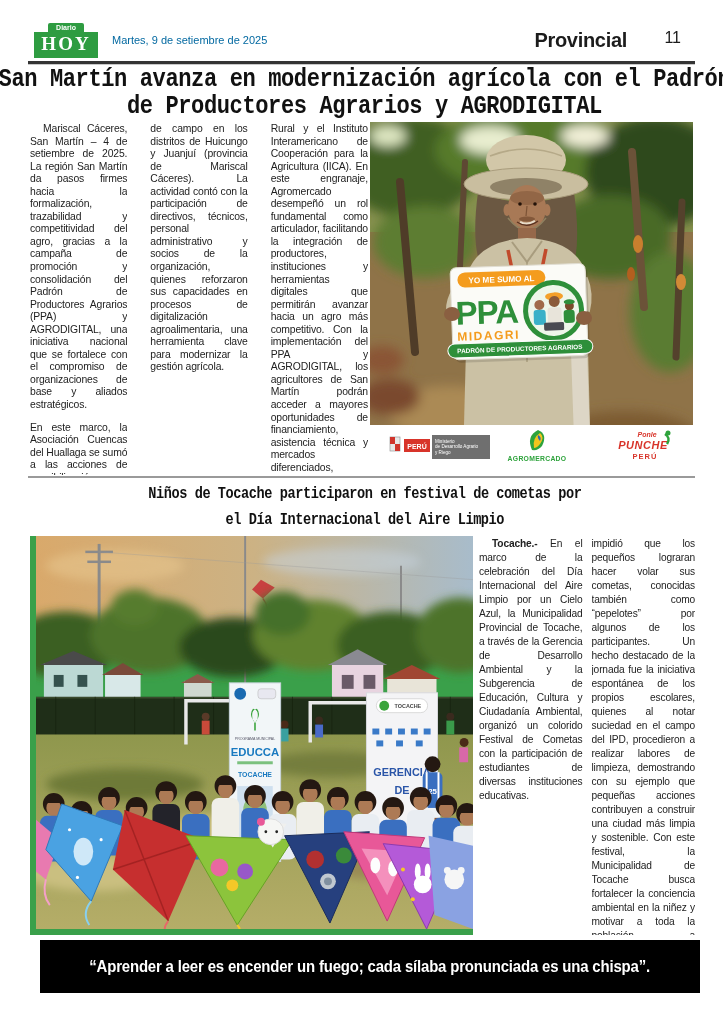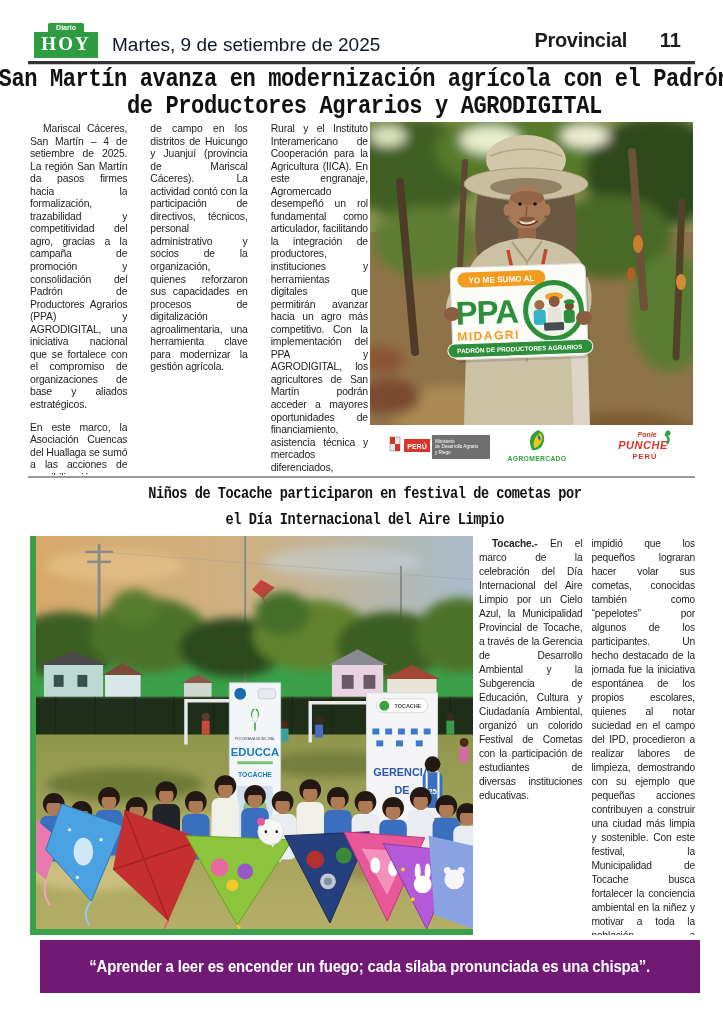--- a/index.html
+++ b/index.html
@@ -6,23 +6,23 @@
   body{width:723px;height:1024px;background:#ffffff;position:relative;overflow:hidden;
        font-family:"Liberation Sans",sans-serif;color:#1c1c1c;}
 
   
   .masthead{position:absolute;left:32px;top:23px;right:28px;height:36px;}
   .logo{position:absolute;left:2px;top:0;width:64px;}
   .logo-tab{width:36px;margin:0 auto;background:#2e9c41;color:#fff;font-size:7px;font-weight:bold;
             text-align:center;padding:1px 0;border-radius:2px 2px 0 0;}
   .logo-main{background:#2e9c41;color:#fff;font-family:"Liberation Serif",serif;font-weight:bold;
              font-size:19px;text-align:center;letter-spacing:2px;padding:1px 0 3px;}
-  .date{position:absolute;left:80px;top:11px;font-size:19px;color:#0f172a;}
+  .date{position:absolute;left:80px;top:11px;font-size:11px;color:#0369a1;}
   .section{position:absolute;right:68px;top:6px;font-size:20px;font-weight:bold;letter-spacing:-0.3px;}
-  .pageno{position:absolute;right:14px;top:6px;font-size:20px;font-weight:bold;}
+  .pageno{position:absolute;right:14px;top:6px;font-size:16px;font-weight:normal;}
   .rule{position:absolute;left:28px;right:28px;top:61px;height:3px;background:#343434;
         border-bottom:1px solid #c9c9c9;}
 
   
   .headline{position:absolute;left:30px;right:24px;display:flex;flex-direction:column;align-items:center;
             font-weight:bold;color:#111;font-family:Liberation Mono, monospace;}
   .headline .hl{white-space:nowrap;transform:scaleX(0.85);}
   .h1{top:66px;font-size:26px;line-height:27px;letter-spacing:-0.5px;}
   .h2{top:481px;font-size:16px;line-height:26px;letter-spacing:-0.5px;}
 
@@ -40,21 +40,21 @@
   
   .photo1{position:absolute;left:370px;top:122px;width:323px;height:350px;background:#8a8f52;}
   .photo1 svg,.photo2 svg{display:block;}
   .photo2{position:absolute;left:30px;top:536px;width:443px;height:399px;background:#3aa04a;
           padding-left:6px;padding-bottom:6px;box-sizing:border-box;}
   svg{font-family:"Liberation Sans",sans-serif;}
 
   .divider{position:absolute;left:28px;right:28px;top:476px;height:2px;background:#9a9a9a;}
 
   
-  .quote-banner{position:absolute;left:40px;top:940px;width:660px;height:53px;background:#701a75;
+  .quote-banner{position:absolute;left:40px;top:940px;width:660px;height:53px;background:#000000;
                 display:flex;align-items:center;justify-content:center;}
   .quote-text{color:#fff;font-weight:bold;font-size:17px;white-space:nowrap;transform:scaleX(0.88);
               letter-spacing:-0.2px;}
 </style>
 </head>
 <body>
 
 <div class="masthead">
   <div class="logo">
     <div class="logo-tab">Diario</div>

